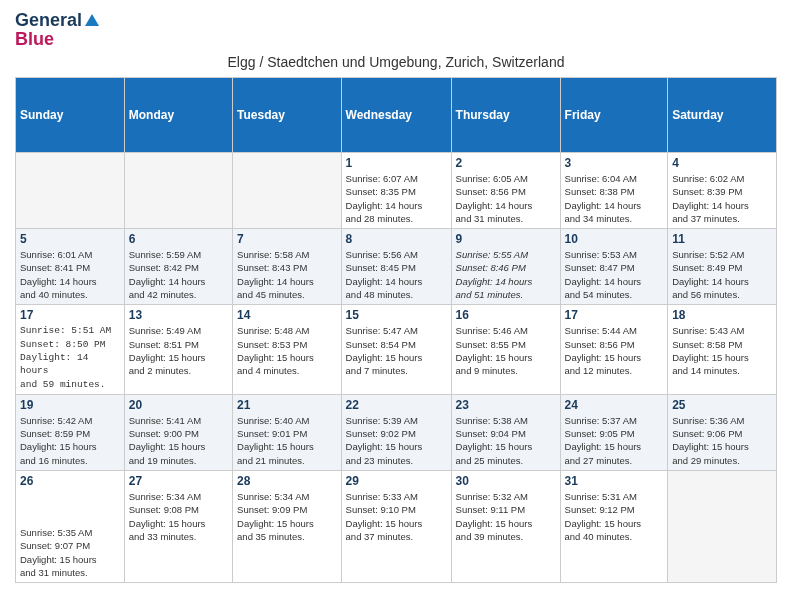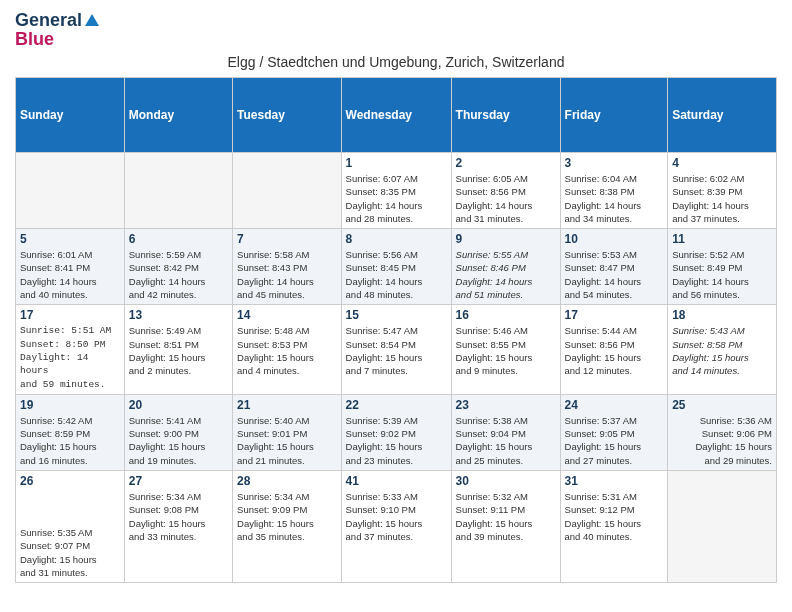--- a/index.html
+++ b/index.html
@@ -237,21 +237,21 @@
         </td>
         <td>
           <span class="day-number">17</span>
           <div class="day-info" style="white-space: pre-line;">Sunrise: 5:44 AM
 Sunset: 8:56 PM
 Daylight: 15 hours
 and 12 minutes.</div>
         </td>
         <td>
           <span class="day-number">18</span>
-          <div class="day-info" style="white-space: pre-line; font-style: italic;">Sunrise: 5:43 AM
+          <div class="day-info" style="white-space: pre-line;">Sunrise: 5:43 AM
 Sunset: 8:58 PM
 Daylight: 15 hours
 and 14 minutes.</div>
         </td>
       </tr>
       <tr>
         <td>
           <span class="day-number">19</span>
           <div class="day-info" style="white-space: pre-line;">Sunrise: 5:42 AM
 Sunset: 8:59 PM
@@ -288,21 +288,21 @@
         </td>
         <td>
           <span class="day-number">24</span>
           <div class="day-info" style="white-space: pre-line;">Sunrise: 5:37 AM
 Sunset: 9:05 PM
 Daylight: 15 hours
 and 27 minutes.</div>
         </td>
         <td>
           <span class="day-number">25</span>
-          <div class="day-info" style="white-space: pre-line; text-align: right;">Sunrise: 5:36 AM
+          <div class="day-info" style="white-space: pre-line;">Sunrise: 5:36 AM
 Sunset: 9:06 PM
 Daylight: 15 hours
 and 29 minutes.</div>
         </td>
       </tr>
       <tr>
         <td>
           <span class="day-number">26</span>
           <div class="day-info" style="white-space: pre-line; margin-top: 38px;">Sunrise: 5:35 AM
 Sunset: 9:07 PM
@@ -317,21 +317,21 @@
 and 33 minutes.</div>
         </td>
         <td>
           <span class="day-number">28</span>
           <div class="day-info" style="white-space: pre-line;">Sunrise: 5:34 AM
 Sunset: 9:09 PM
 Daylight: 15 hours
 and 35 minutes.</div>
         </td>
         <td>
-          <span class="day-number">41</span>
+          <span class="day-number">29</span>
           <div class="day-info" style="white-space: pre-line;">Sunrise: 5:33 AM
 Sunset: 9:10 PM
 Daylight: 15 hours
 and 37 minutes.</div>
         </td>
         <td>
           <span class="day-number">30</span>
           <div class="day-info" style="white-space: pre-line;">Sunrise: 5:32 AM
 Sunset: 9:11 PM
 Daylight: 15 hours

